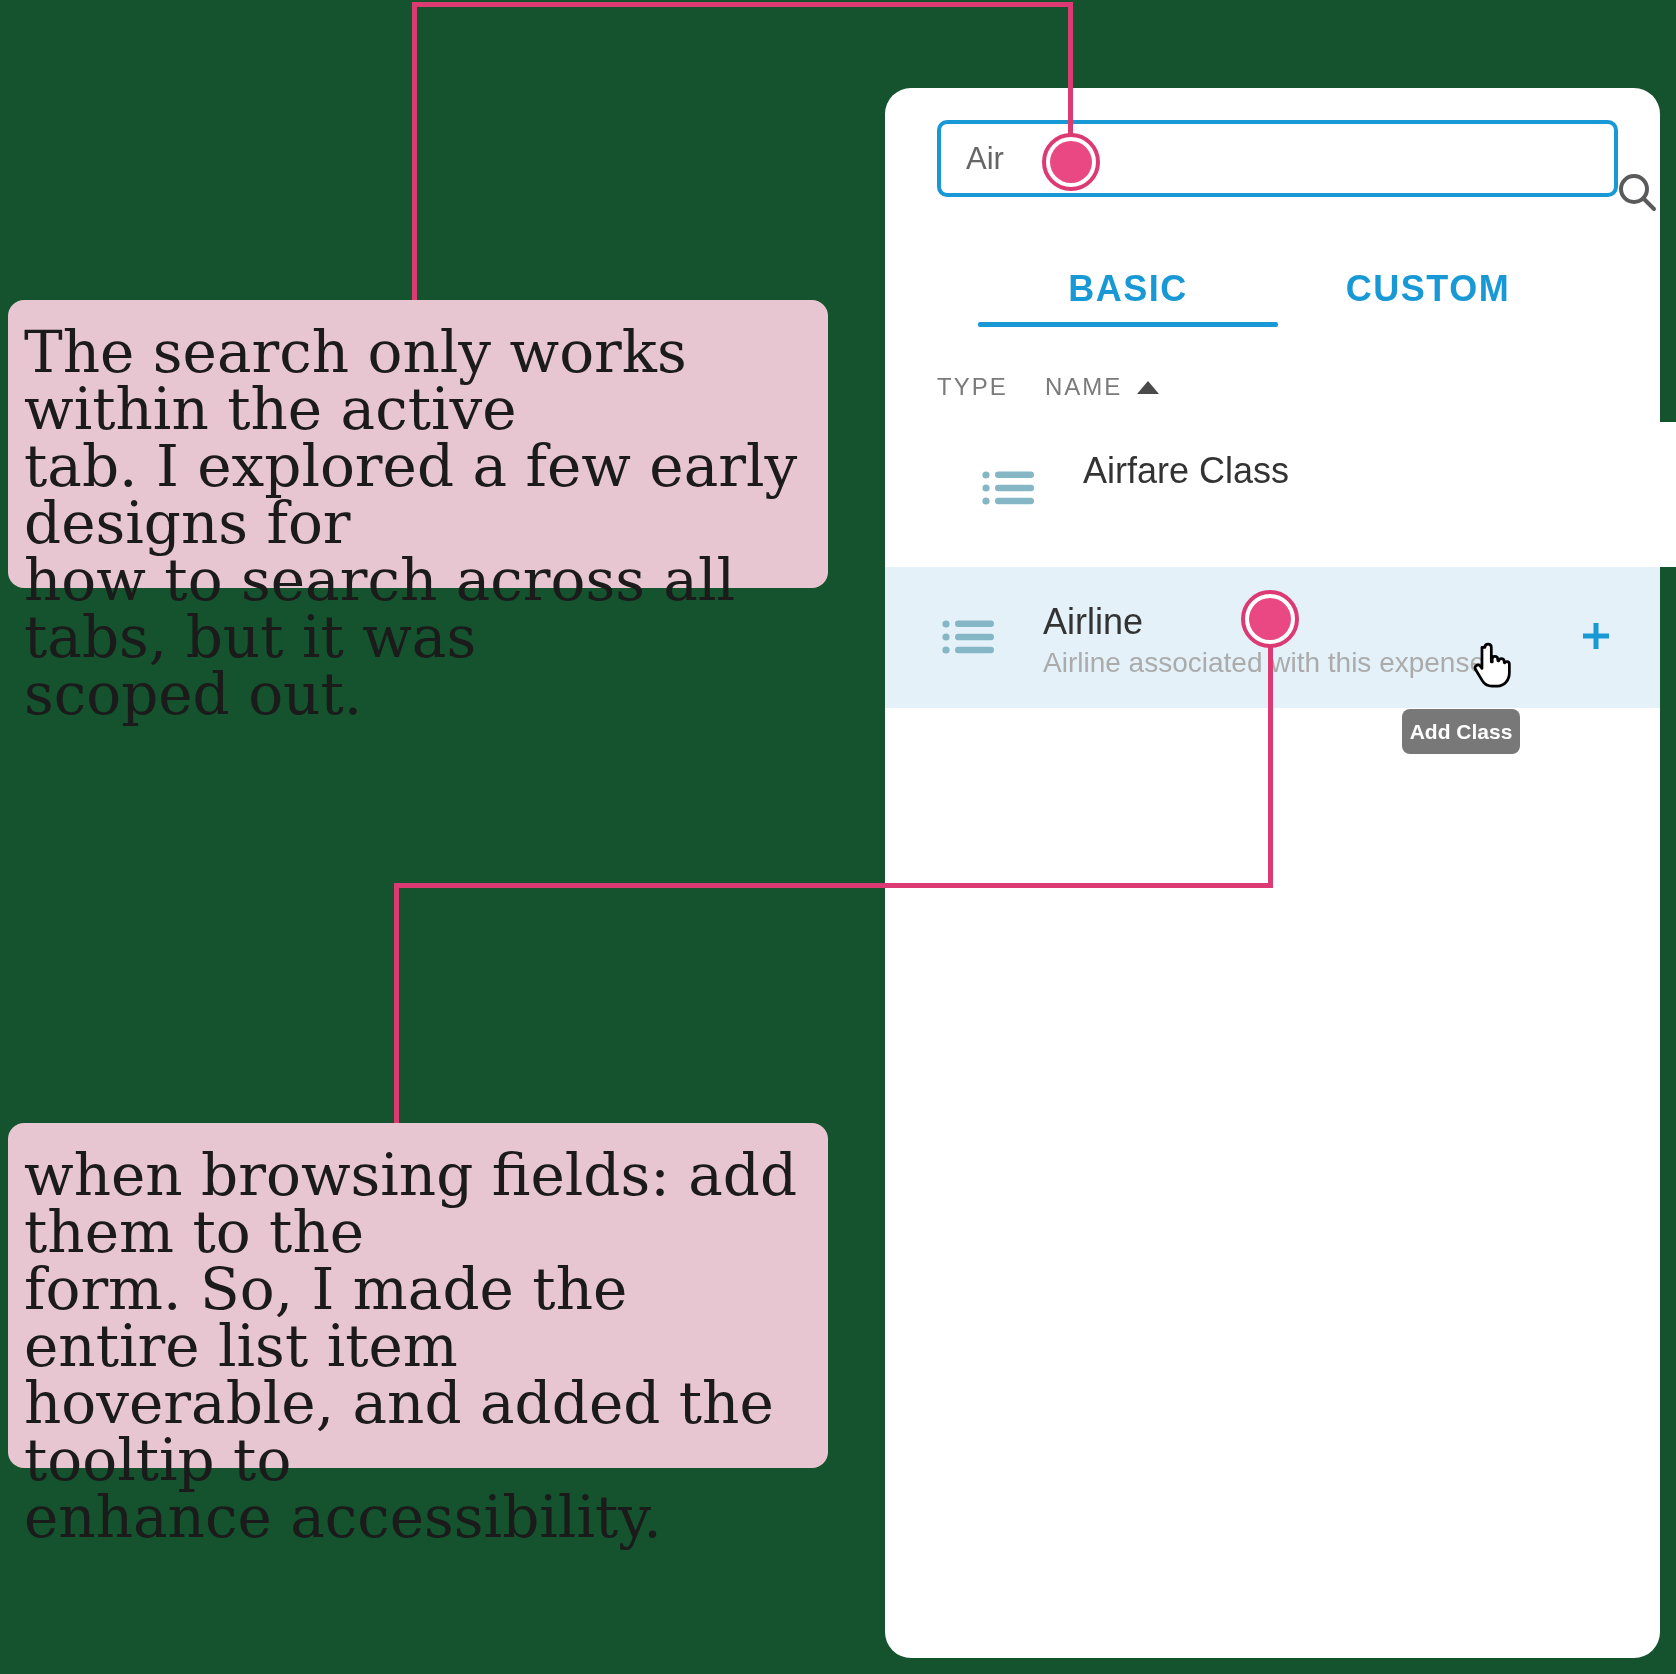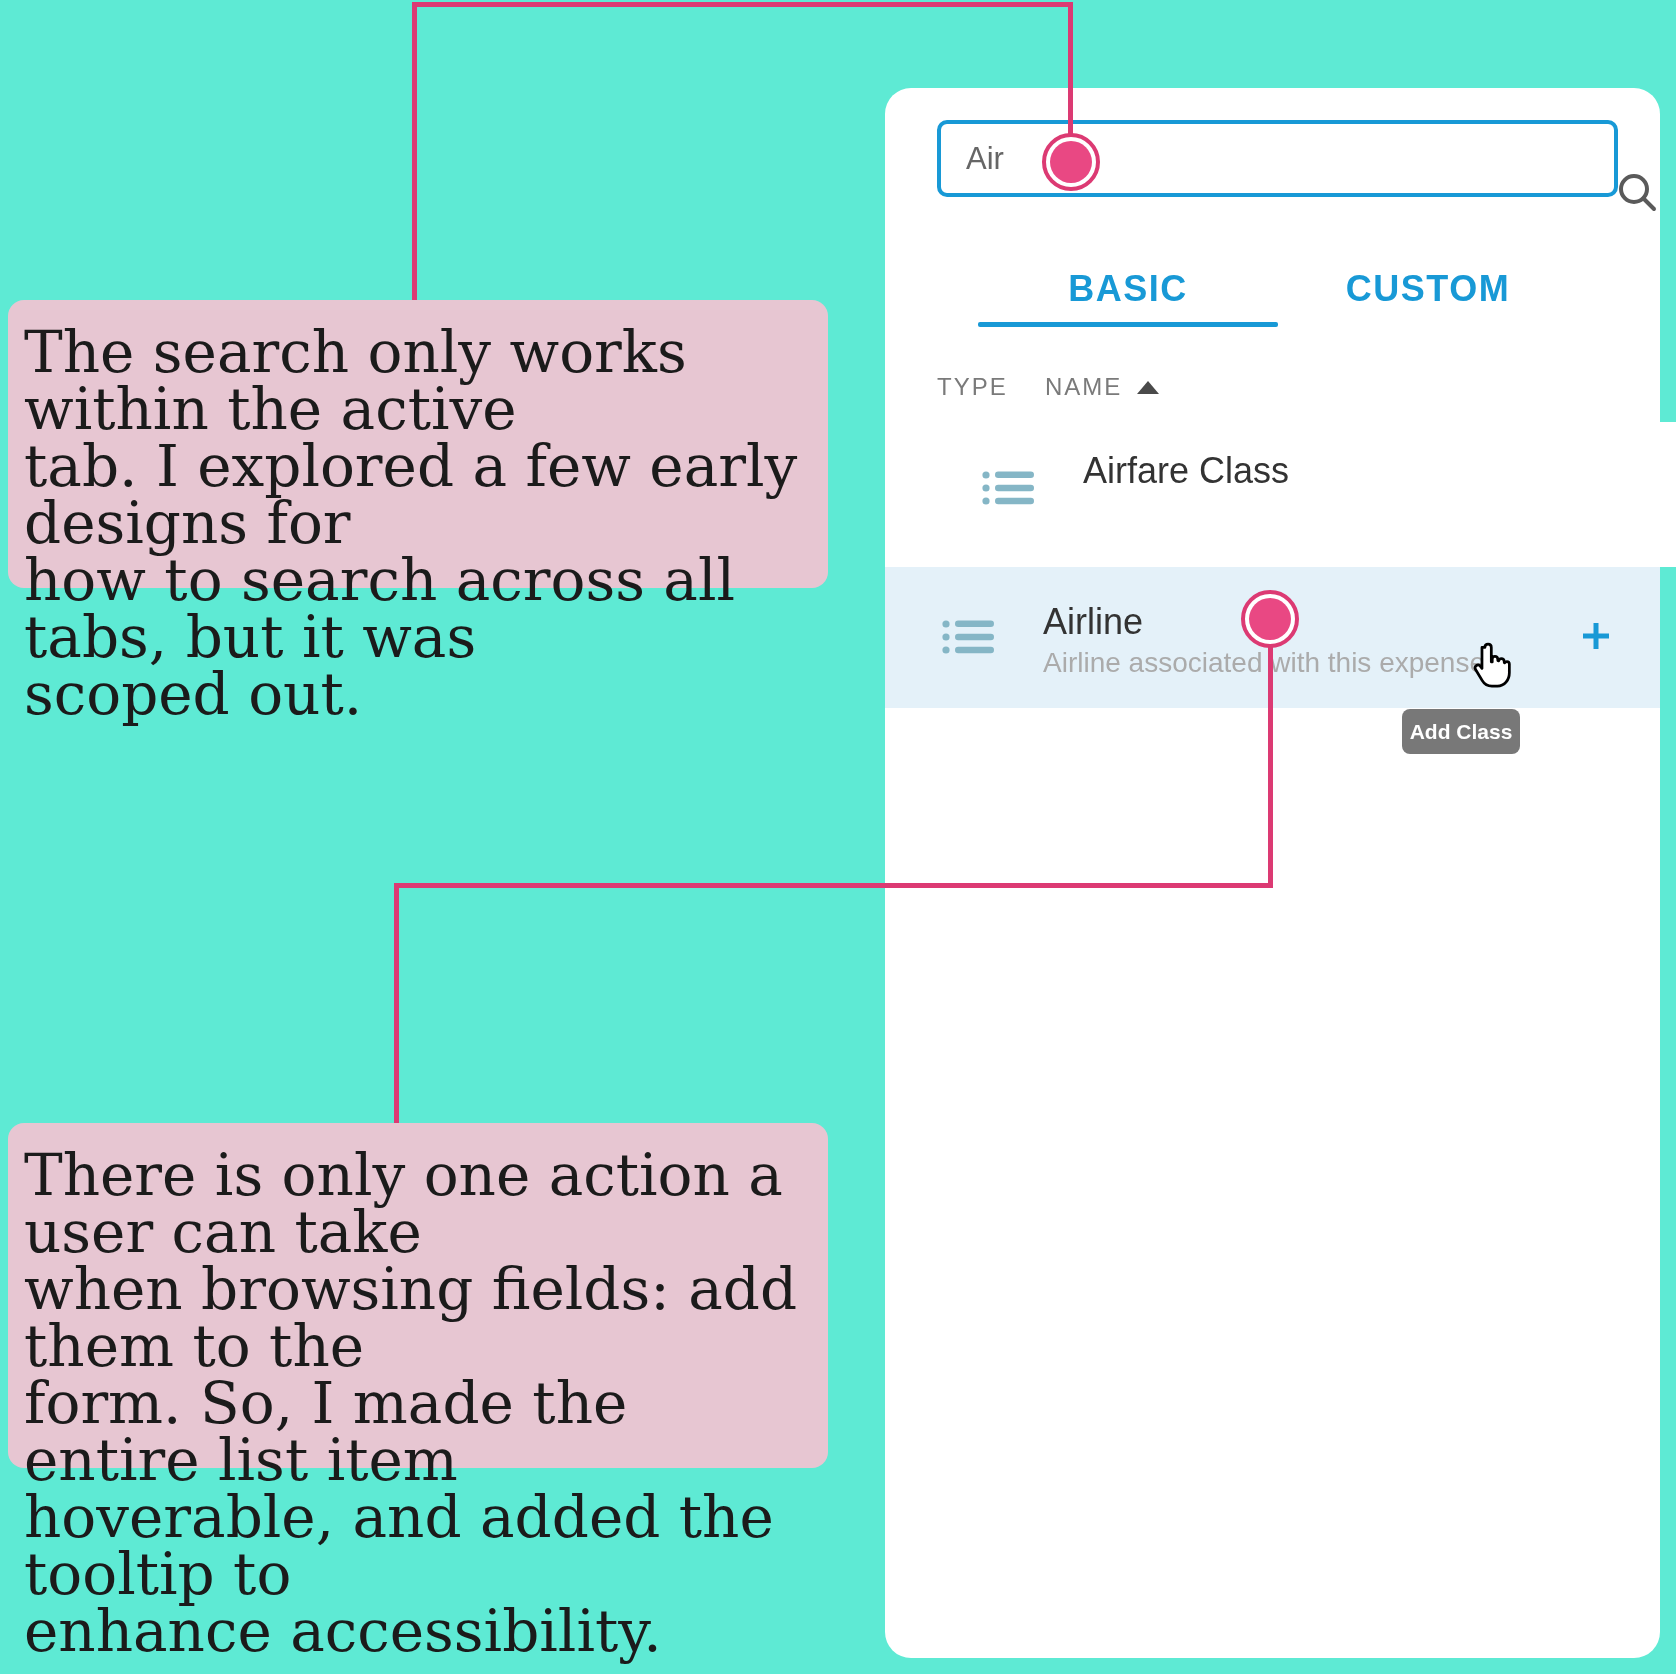--- a/index.html
+++ b/index.html
@@ -1,16 +1,16 @@
 <!DOCTYPE html>
 <html style="--accent_blue: #1899D6; --pink_line: #DC3A73; --pink_fill: #E94883; --callout_bg: #E7C6D2; --row_highlight: #E4F1F9; --tooltip_bg: #787878; --icon_teal: #85B6C6;"><head>
 <meta charset="utf-8">
 <style>
   html,body{margin:0;padding:0;background:#000;}
-  #stage{position:relative;width:1676px;height:1674px;background:#5eead4;overflow:hidden;
+  #stage{position:relative;width:1676px;height:1674px;background:#14532d;overflow:hidden;
          font-family:"Liberation Sans",sans-serif;}
 
   
   .panel{position:absolute;left:885px;top:88px;width:775px;height:1570px;
          background:#fff;border-radius:26px;z-index:1;}
 
   
   .search-box{position:absolute;left:52px;top:32px;width:681px;height:77px;
               border:4px solid var(--accent_blue);border-radius:10px;box-sizing:border-box;background:#fff;}
   .search-input{position:absolute;left:0;top:0;width:80%;height:100%;border:none;outline:none;
@@ -152,20 +152,19 @@
     </div>
 
   <div class="callout callout1">
     <div>The search only works within the active</div>
     <div>tab. I explored a few early designs for</div>
     <div>how to search across all tabs, but it was</div>
     <div>scoped out.</div>
   </div>
 
   <div class="callout callout2">
-    <div>There is only one action a user can take</div>
     <div>when browsing fields: add them to the</div>
     <div>form. So, I made the entire list item</div>
     <div>hoverable, and added the tooltip to</div>
     <div>enhance accessibility.</div>
   </div>
 
 </div>
 
 </body></html>

